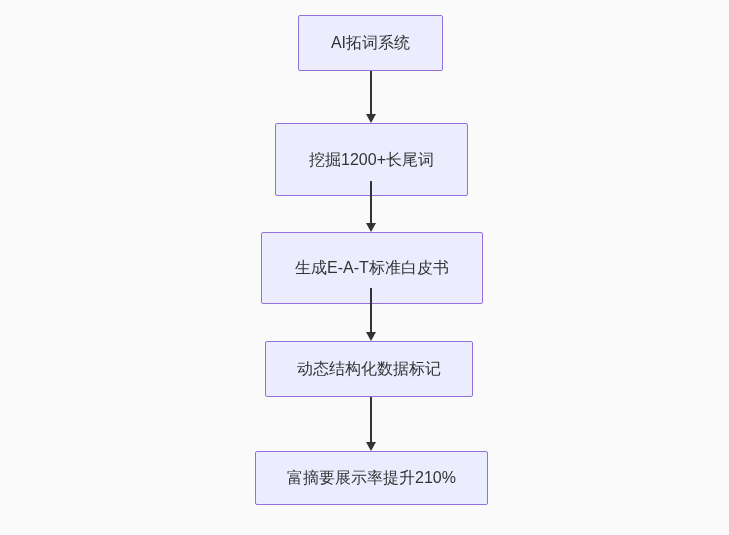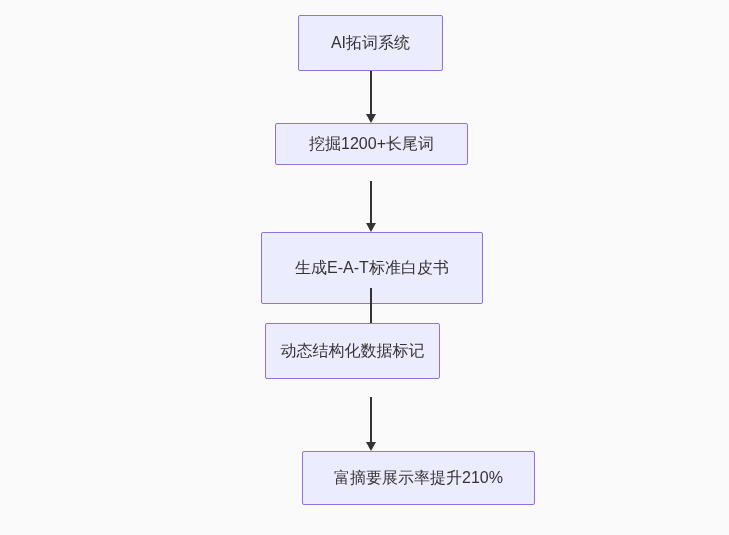--- a/index.html
+++ b/index.html
@@ -62,44 +62,44 @@
 
   <div class="node" style="left:298px; top:15px; width:145px; height:56px;">
     <span class="node-label">AI拓词系统</span>
   </div>
 
   <div class="arrow" style="left:365px; top:71px; height:52px;">
     <div class="arrow-line"></div>
     <div class="arrow-head"></div>
   </div>
 
-  <div class="node" style="left:275px; top:123px; width:193px; height:42px;">
+  <div class="node" style="left:275px; top:123px; width:193px; height:73px;">
     <span class="node-label">挖掘1200+长尾词</span>
   </div>
 
   <div class="arrow" style="left:365px; top:181px; height:51px;">
     <div class="arrow-line"></div>
     <div class="arrow-head"></div>
   </div>
 
   <div class="node" style="left:261px; top:232px; width:222px; height:72px;">
     <span class="node-label">生成E-A-T标准白皮书</span>
   </div>
 
   <div class="arrow" style="left:365px; top:288px; height:53px;">
     <div class="arrow-line"></div>
     <div class="arrow-head"></div>
   </div>
 
-  <div class="node" style="left:265px; top:323px; width:175px; height:56px;">
+  <div class="node" style="left:265px; top:341px; width:208px; height:56px;">
     <span class="node-label">动态结构化数据标记</span>
   </div>
 
   <div class="arrow" style="left:365px; top:397px; height:54px;">
     <div class="arrow-line"></div>
     <div class="arrow-head"></div>
   </div>
 
-  <div class="node" style="left:255px; top:451px; width:233px; height:54px;margin-left:47px;">
+  <div class="node" style="left:255px; top:451px; width:233px; height:54px;">
     <span class="node-label">富摘要展示率提升210%</span>
   </div>
 
 </div>
 
 </body></html>

